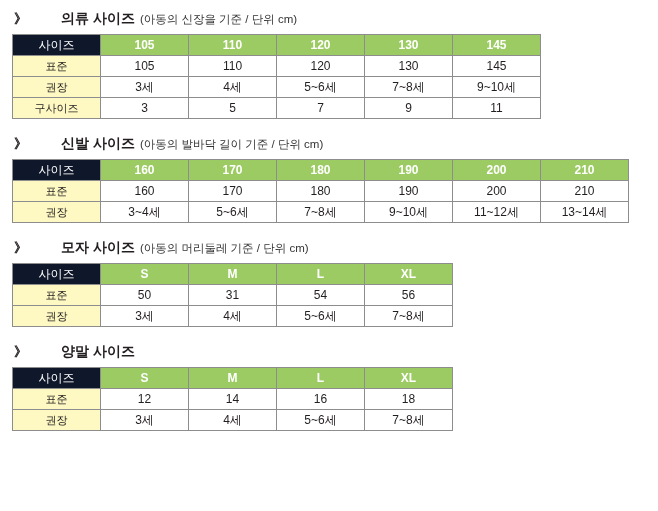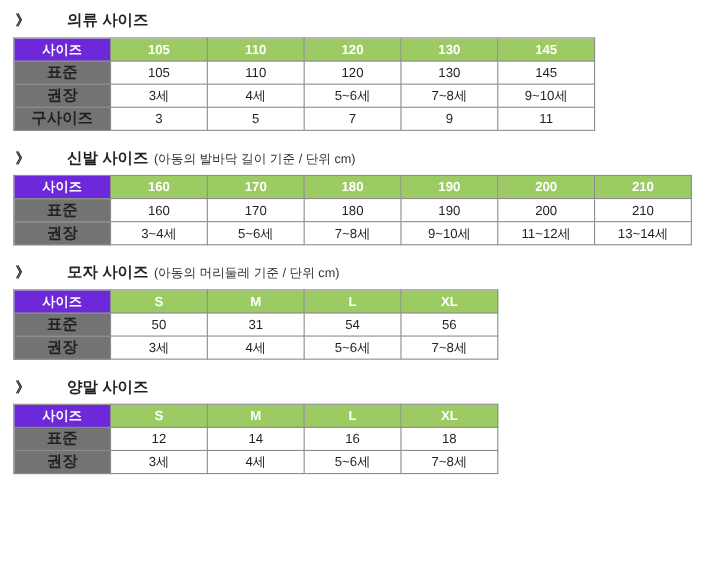--- a/index.html
+++ b/index.html
@@ -61,49 +61,50 @@
     box-sizing: border-box;
     background: #ffffff;
   }
   table.size-table thead th {
     background: #9ccb63;
     color: #ffffff;
     font-weight: bold;
     border-color: #8d8d8d;
   }
   table.size-table thead th.corner {
-    background: #6d28d9;
+    background: #0f172a;
     color: #ffffff;
-    font-weight: bold;
+    font-weight: normal;
   }
   table.size-table tbody th.rowhead {
-    background: #737373;
-    color: #231f20;
-    font-weight: bold;
-    font-size: 14px;
+    background: #fef9c3;
+    color: #231f20;
+    font-weight: normal;
+    font-size: 11px;
   }
   
   .t-cloth col.c0 { width: 88px; }
   .t-cloth col.cx { width: 88px; }
   .t-shoe col.c0 { width: 88px; }
   .t-shoe col.cx { width: 88px; }
   .t-hat col.c0 { width: 88px; }
   .t-hat col.cx { width: 88px; }
   .t-sock col.c0 { width: 88px; }
   .t-sock col.cx { width: 88px; }
 </style>
 </head>
 <body>
 
 <div class="page">
 
   <div class="section">
     <div class="sec-title">
       <span class="chev">》</span>
       <span class="sec-name">의류 사이즈</span>
+      <span class="sec-note">(아동의 신장을 기준 / 단위 cm)</span>
     </div>
     <table class="size-table t-cloth">
       <colgroup>
         <col class="c0">
           <col class="cx">
           <col class="cx">
           <col class="cx">
           <col class="cx">
           <col class="cx">
       </colgroup>

